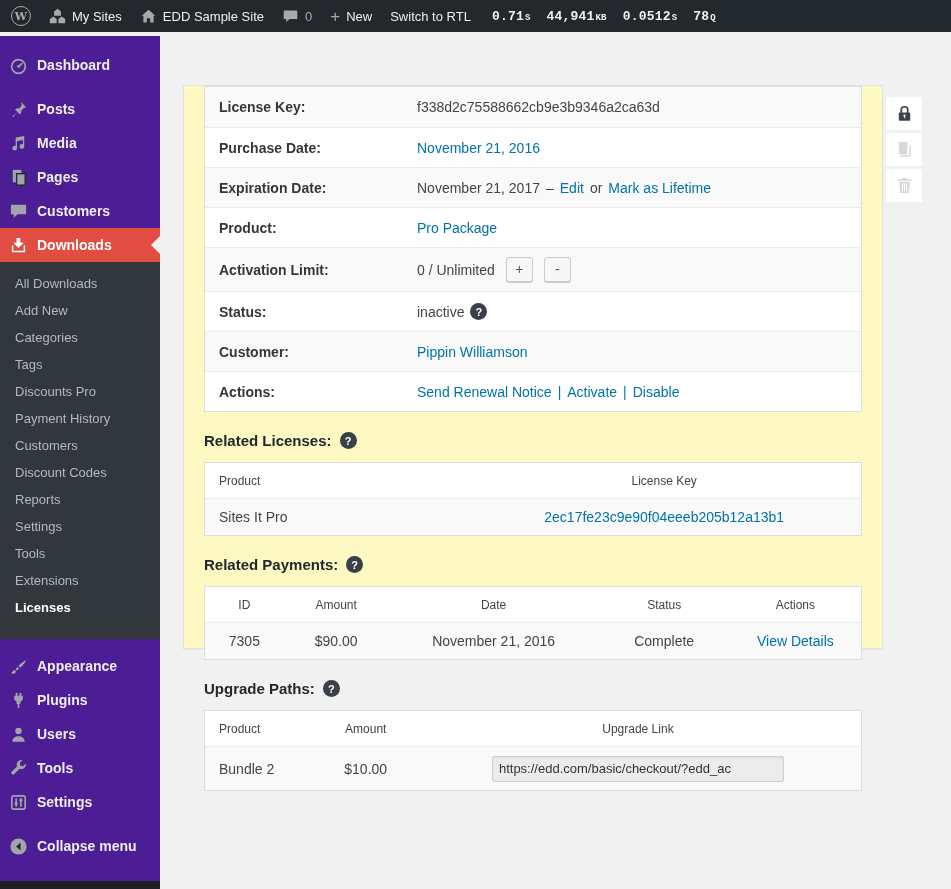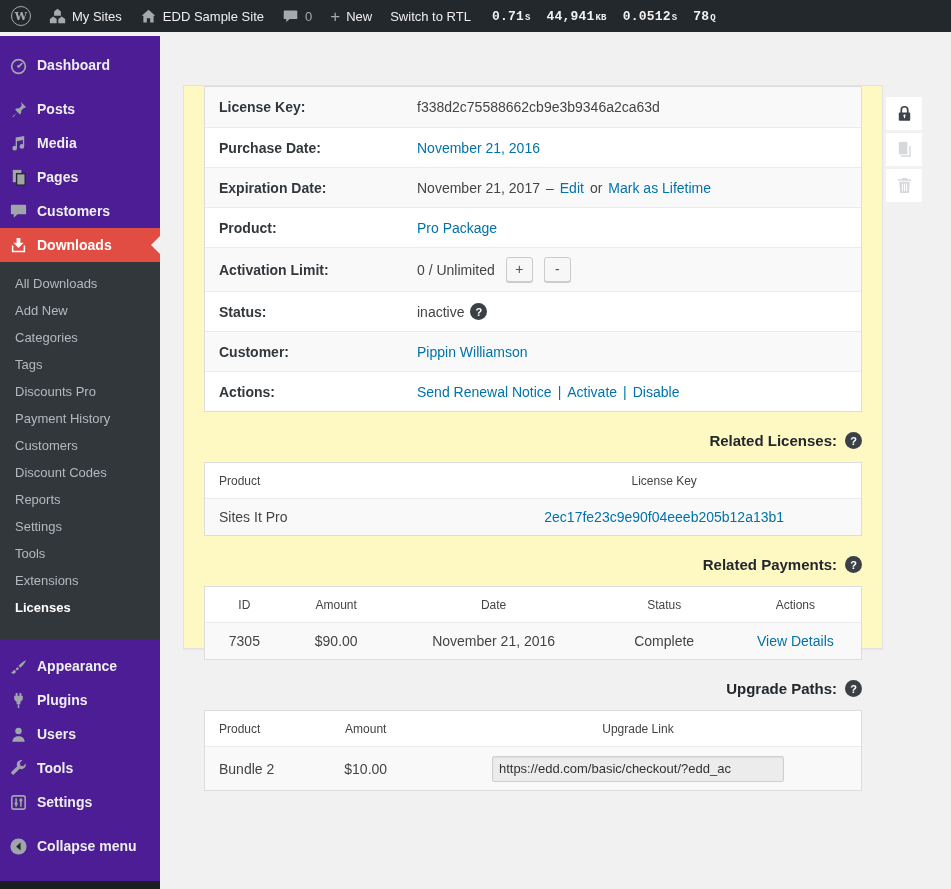--- a/index.html
+++ b/index.html
@@ -76,21 +76,21 @@
     display: inline-block; min-width: 27px; height: 25px; line-height: 23px; text-align: center;
     background: #f7f7f7; border: 1px solid #ccc; border-radius: 3px; color: #555;
     font-size: 14px; box-shadow: 0 1px 0 #ccc; cursor: pointer; margin-left: 5px;
   }
   .help {
     display: inline-flex; width: 17px; height: 17px; border-radius: 50%;
     background: #3b4046; color: #fff; font-size: 11px; font-weight: 700;
     align-items: center; justify-content: center; cursor: pointer; flex: 0 0 17px;
   }
 
-  .section-heading { margin: 20px 0 13px; font-size: 15px; font-weight: 700; color: #23282d; display: flex; align-items: center; gap: 8px; justify-content: flex-end; }
+  .section-heading { margin: 20px 0 13px; font-size: 15px; font-weight: 700; color: #23282d; display: flex; align-items: center; gap: 8px; }
 
   
   .sub-table { border: 1px solid #ddd; }
   .t-head { display: flex; align-items: center; height: 36px; background: #fff; border-bottom: 1px solid #ebebeb; font-size: 12px; color: #444; }
   .t-row { display: flex; align-items: center; min-height: 36px; background: #f9f9f9; font-size: 14px; color: #444; }
   .t-row.tall { min-height: 43px; }
   .cell { text-align: center; padding: 2px 4px; }
   .cell.left { text-align: left; padding-left: 14px; }
   .w40 { width: 40%; } .w60 { width: 60%; }
   .w12 { width: 12%; } .w16 { width: 16%; } .w32 { width: 32%; } .w20 { width: 20%; }

